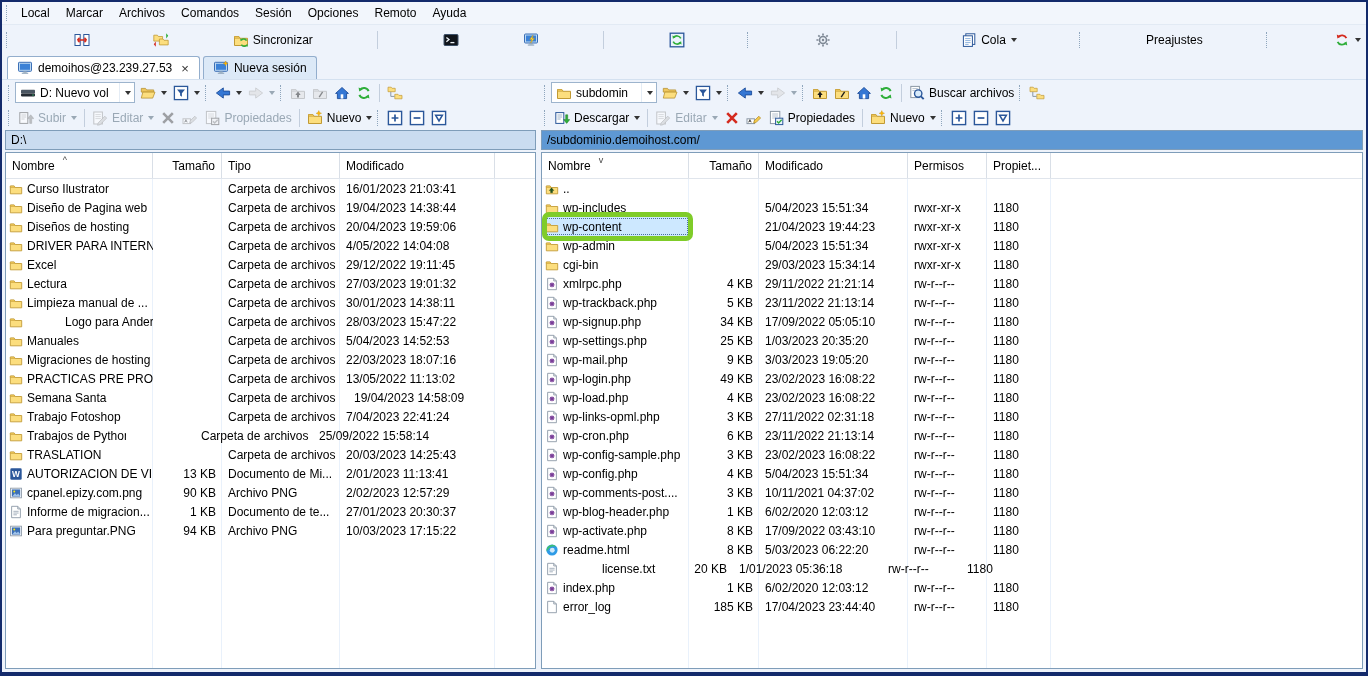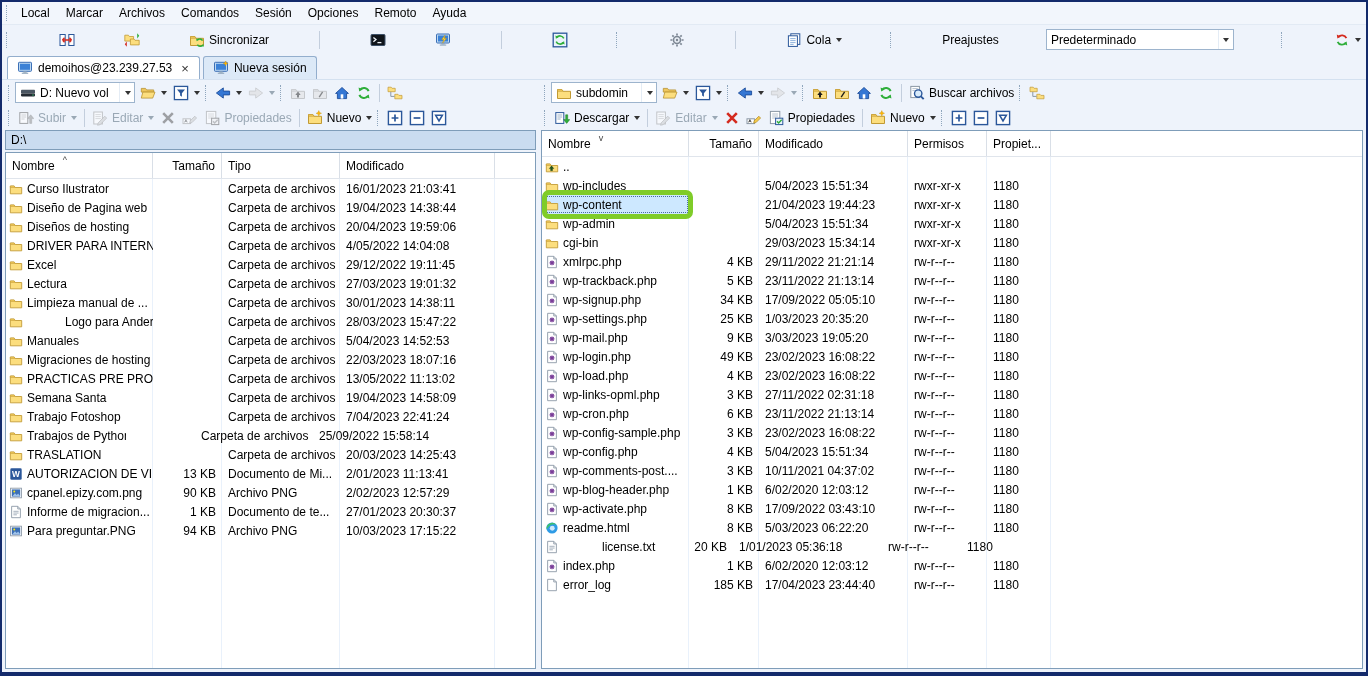--- a/index.html
+++ b/index.html
@@ -159,26 +159,20 @@
             <rect x="4.8" y="1.8" width="9" height="10.6" fill="#fff" stroke="#2B579A"></rect>
             <rect x="2.4" y="3.8" width="9" height="10.6" fill="#fff" stroke="#2B579A"></rect>
             <path d="M4.2 6.6h5.4M4.2 8.6h5.4M4.2 10.6h5.4M4.2 12.4h3.4" stroke="#8fb3dd"></path>
           </svg>
         </span>
         <span class="lbl">Cola</span>
         <span class="caret"></span>
       </div>
       <div class="grip"></div>
       <span class="tlabel">Preajustes</span>
-      <div class="combo" style="width: 188px;">
-        <span class="cval">Predeterminado</span>
-        <span class="cbtn">
-          <span class="caret"></span>
-        </span>
-      </div>
       <div class="grip"></div>
       <div class="tbtn">
         <span class="icon">
           <svg viewBox="0 0 16 16" xmlns="http://www.w3.org/2000/svg">
             <path d="M12.4 6.2A4.8 4.8 0 0 0 4.2 5.2" fill="none" stroke="#D42A1E" stroke-width="1.8"></path>
             <path d="M2.8 2.6l.6 3.8 3.3-2z" fill="#D42A1E"></path>
             <path d="M3.6 9.8a4.8 4.8 0 0 0 8.2 1" fill="none" stroke="#2FAE3A" stroke-width="1.8"></path>
             <path d="M13.2 13.4l-.6-3.8-3.3 2z" fill="#2FAE3A"></path>
           </svg>
         </span>
@@ -588,21 +582,21 @@
                 <span class="icon">
                   <svg viewBox="0 0 16 16" xmlns="http://www.w3.org/2000/svg">
                     <path d="M1.5 4.6h4.4l1.3 1.7h7.3v7.2H1.5z" fill="#FCDE7E" stroke="#C19A35"></path>
                     <path d="M1.5 4.6h4.4l1.3 1.7H1.5z" fill="#F3CC5D" stroke="#C19A35" stroke-width=".6"></path>
                   </svg>
                 </span>
                 <span>Semana Santa</span>
               </div>
               <div class="fcell num" style="width: 69px;"></div>
               <div class="fcell" style="width: 118px;">Carpeta de archivos</div>
-              <div class="fcell" style="width: 155px;">19/04/2023 14:58:09</div>
+              <div class="fcell" style="width: 155px; margin-left: 8px;">19/04/2023 14:58:09</div>
             </div>
             <div class="frow">
               <div class="fcell name-cell" style="width: 147px;">
                 <span class="icon">
                   <svg viewBox="0 0 16 16" xmlns="http://www.w3.org/2000/svg">
                     <path d="M1.5 4.6h4.4l1.3 1.7h7.3v7.2H1.5z" fill="#FCDE7E" stroke="#C19A35"></path>
                     <path d="M1.5 4.6h4.4l1.3 1.7H1.5z" fill="#F3CC5D" stroke="#C19A35" stroke-width=".6"></path>
                   </svg>
                 </span>
                 <span>Trabajo Fotoshop</span>
@@ -899,20 +893,23 @@
           </div>
           <div class="tbtn">
             <span class="icon">
               <svg viewBox="0 0 16 16" xmlns="http://www.w3.org/2000/svg">
                 <rect x="1.4" y="1.4" width="13.2" height="13.2" fill="#fff" stroke="#2B579A" stroke-width="1.4"></rect>
                 <path d="M4.6 5.2h6.8L8 11z" fill="none" stroke="#2B579A" stroke-width="1.5"></path>
               </svg>
             </span>
           </div>
         </div>
+      <div class="pathbar right-path">
+        <span>/subdominio.demoihost.com/</span>
+      </div>
       <div class="listbox">
         <div class="lheader" id="rhead">
             <div class="hcell" style="width: 147px;">
               <span>Nombre</span>
               <span class="sort">v</span>
             </div>
             <div class="hcell num" style="width: 70px;">
               <span>Tamaño</span>
             </div>
             <div class="hcell" style="width: 149px;">

